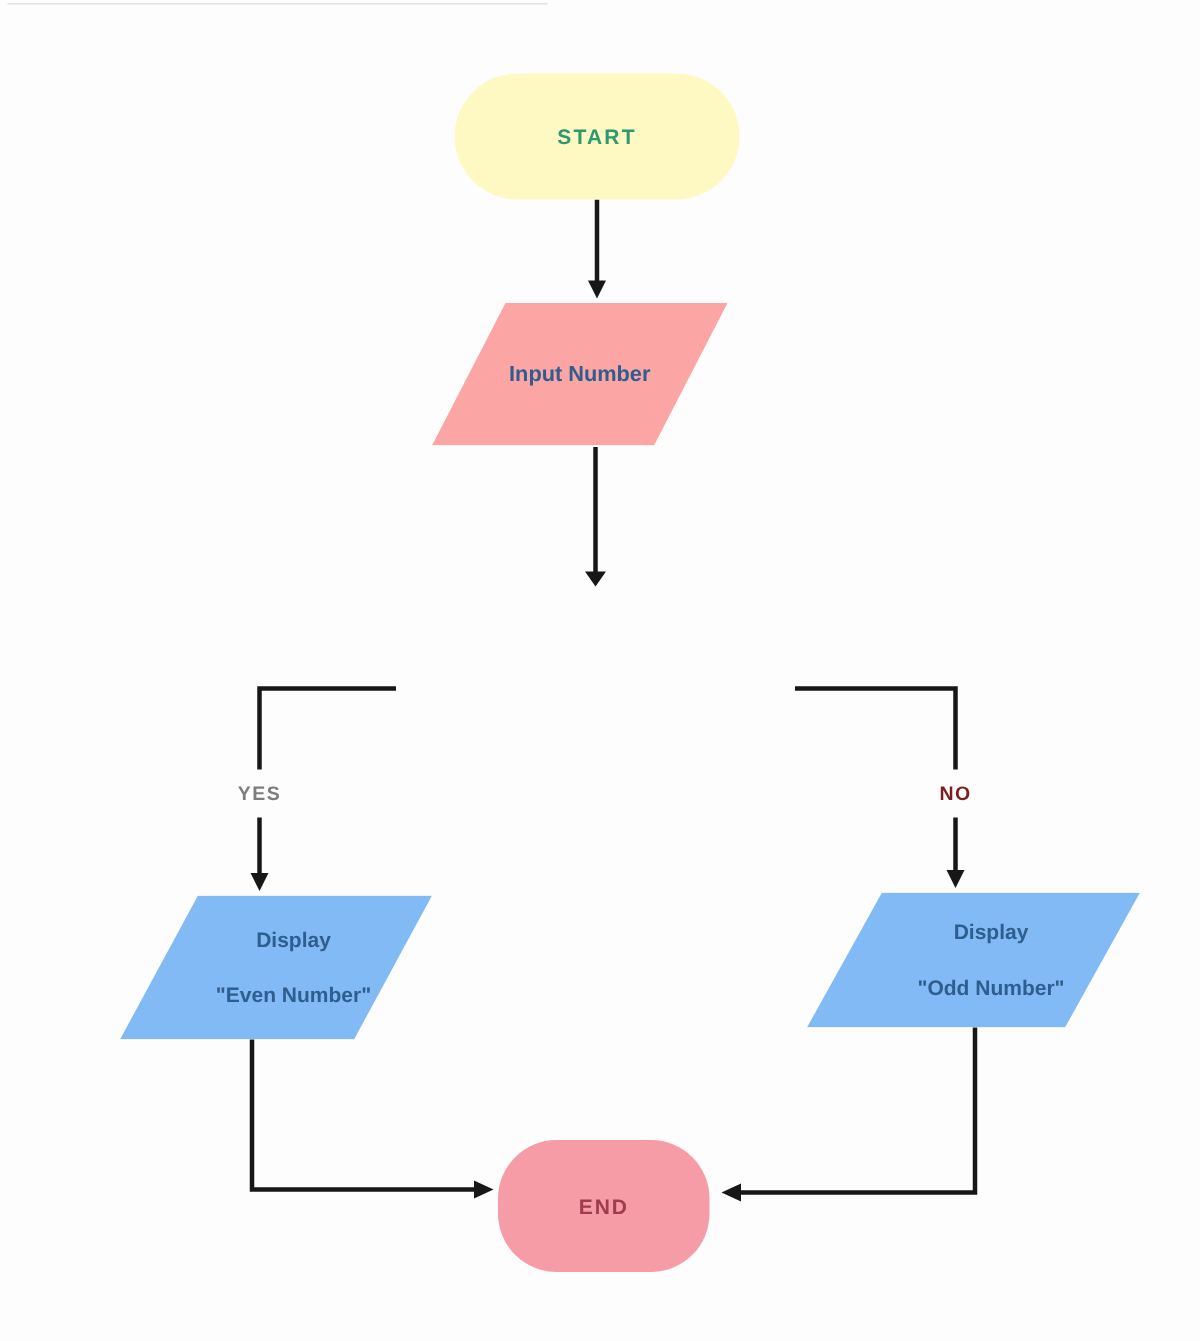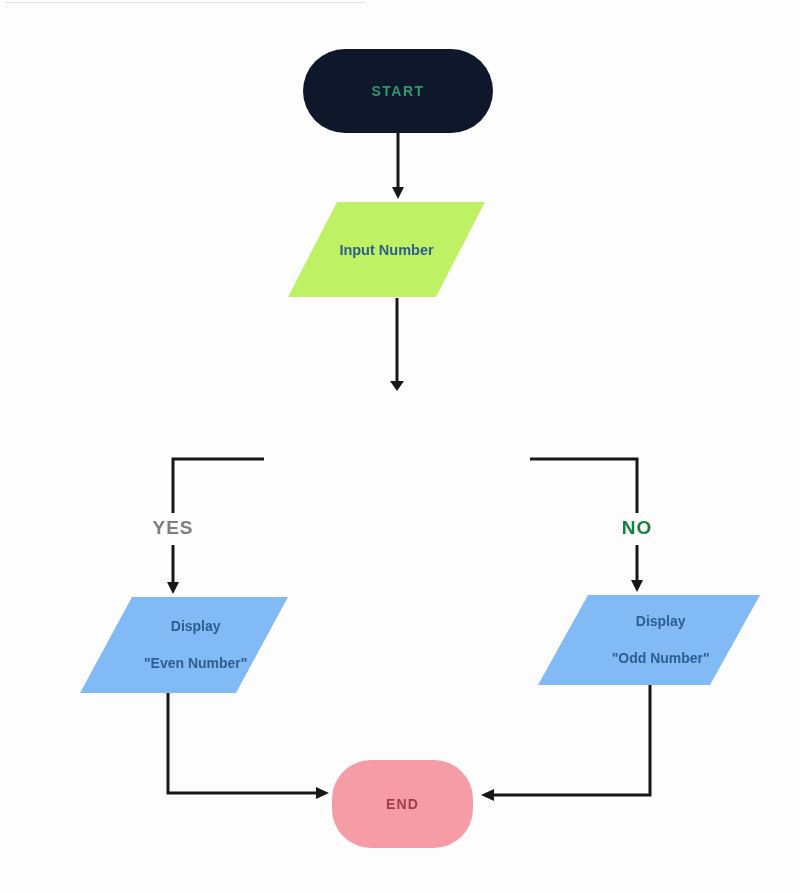--- a/index.html
+++ b/index.html
@@ -82,21 +82,21 @@
     width: 266px; height: 134px;
     clip-path: polygon(50% 0, 100% 50%, 50% 100%, 0 50%);
     font-size: 14px; font-weight: 600;
   }
   .edge-label {
     position: absolute;
     width: 56px; height: 26px;
     display: flex;
     align-items: center;
     justify-content: center;
-    font-size: 19px;
+    font-size: 13px;
     font-weight: 700;
     letter-spacing: 1px;
   }
   .edge-label.yes { left: 145px; top: 515px; }
   .edge-label.no  { left: 609px; top: 515px; }
 </style>
 </head>
 <body>
 
 <div class="stage">
@@ -117,32 +117,32 @@
     <g stroke="none" fill="#171717">
       <polygon points="392,187 404,187 398,199"></polygon>
       <polygon points="390,381 404,381 397,391"></polygon>
       <polygon points="167,582 179,582 173,594"></polygon>
       <polygon points="631,580 643,580 637,592"></polygon>
       <polygon points="316,787 316,799 329,793"></polygon>
       <polygon points="494,789 494,801 481,795"></polygon>
     </g>
   </svg>
 
-  <div class="node start" style="background: #0f172a; color: rgb(45, 152, 113);">
+  <div class="node start" style="background: #fef9c3; color: rgb(45, 152, 113);">
     <span class="node-label">START</span>
   </div>
 
-  <div class="node io-input" style="background: #bef264; color: rgb(47, 94, 142);">
+  <div class="node io-input" style="background: #fca5a5; color: rgb(47, 94, 142);">
     <span class="node-label">Input Number</span>
   </div>
 
 
   <div class="edge-label yes" style="color: rgb(126, 126, 126);">YES</div>
 
-  <div class="edge-label no" style="color: #15803d; text-align: right;">NO</div>
+  <div class="edge-label no" style="color: #7f1d1d; text-align: right;">NO</div>
 
   <div class="node io-even" style="background: rgb(130, 186, 245); color: rgb(47, 94, 142);">
     <span class="node-label">
       <span>Display</span><br>
       <span>"Even Number"</span>
     </span>
   </div>
 
   <div class="node io-odd" style="background: rgb(130, 186, 245); color: rgb(47, 94, 142);">
     <span class="node-label">

